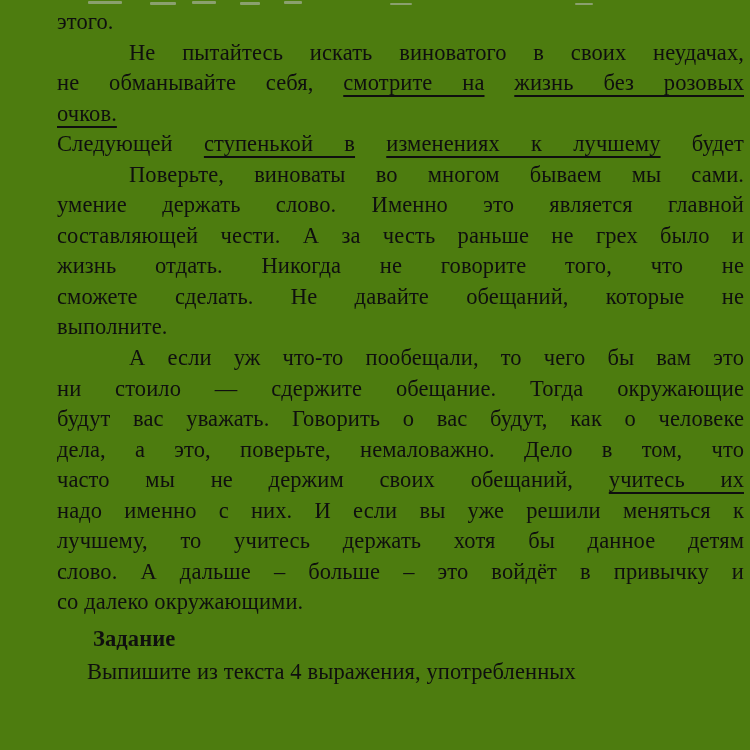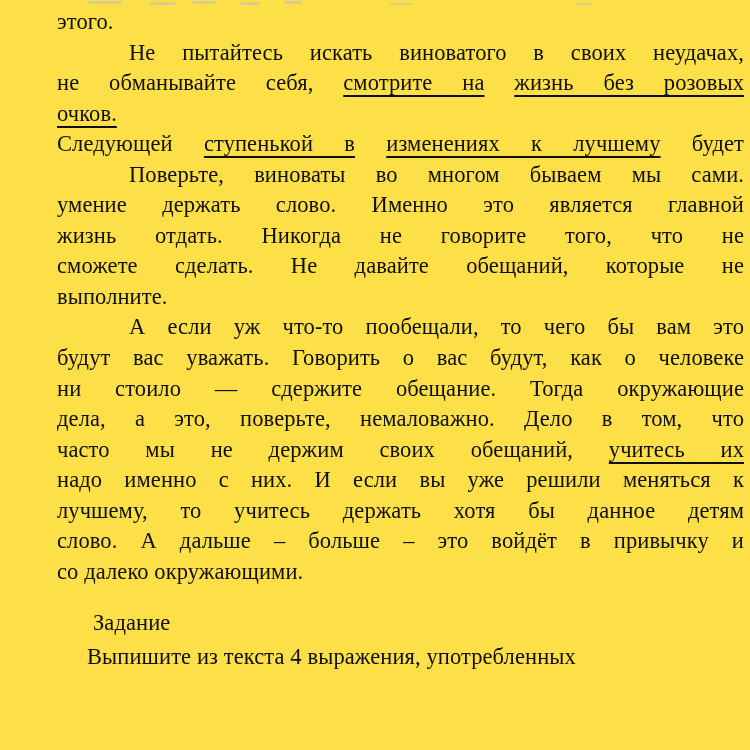--- a/index.html
+++ b/index.html
@@ -11,21 +11,21 @@
     height: 750px;
     background: #ffffff;
     overflow: hidden;
     position: relative;
     font-family: "Liberation Serif", "DejaVu Serif", serif;
     color: #0f0f0f;
   }
   .page {
     position: absolute;
     inset: 0;
-    background: #fde047;
+    background: #4d7c0f;
     overflow: hidden;
   }
   
   .top-fragments {
     position: absolute;
     top: 0;
     left: 0;
     width: 750px;
     height: 8px;
     overflow: hidden;
@@ -57,23 +57,23 @@
   }
   .line.ind {
     padding-left: 72px;
   }
   .em {
     text-decoration: underline;
     text-decoration-thickness: 2px;
     text-underline-offset: 5px;
   }
   .heading {
-    font-weight: 400;
+    font-weight: 700;
     padding-left: 36px;
-    margin-top: 21px;
+    margin-top: 6px;
     line-height: 30.55px;
     text-align: left;
     text-align-last: left;
   }
   .partial {
     padding-left: 30px;
     margin-top: 3px;
     line-height: 30.55px;
     text-align: left;
     text-align-last: left;
@@ -96,26 +96,27 @@
 
   <div class="textblock">
 
     <div class="line noj"><span>этого.</span></div>
       <div class="line ind"><span>Не пытайтесь искать виноватого в своих неудачах,</span></div>
       <div class="line"><span>не обманывайте себя, </span><span class="em">смотрите на</span><span> </span><span class="em">жизнь без розовых</span></div>
       <div class="line noj"><span class="em">очков.</span></div>
       <div class="line"><span>Следующей </span><span class="em">ступенькой в</span><span> </span><span class="em">изменениях к лучшему</span><span> будет</span></div>
       <div class="line ind"><span>Поверьте, виноваты во многом бываем мы сами.</span></div>
       <div class="line"><span>умение держать слово. Именно это является главной</span></div>
+      <div class="line"><span>составляющей чести. А за честь раньше не грех было и</span></div>
       <div class="line"><span>жизнь отдать. Никогда не говорите того, что не</span></div>
       <div class="line"><span>сможете сделать. Не давайте обещаний, которые не</span></div>
       <div class="line noj"><span>выполните.</span></div>
       <div class="line ind"><span>А если уж что-то пообещали, то чего бы вам это</span></div>
+      <div class="line"><span>ни стоило — сдержите обещание. Тогда окружающие</span></div>
       <div class="line"><span>будут вас уважать. Говорить о вас будут, как о человеке</span></div>
-      <div class="line"><span>ни стоило — сдержите обещание. Тогда окружающие</span></div>
       <div class="line"><span>дела, а это, поверьте, немаловажно. Дело в том, что</span></div>
       <div class="line"><span>часто мы не держим своих обещаний, </span><span class="em">учитесь их</span></div>
       <div class="line"><span>надо именно с них. И если вы уже решили меняться к</span></div>
       <div class="line"><span>лучшему, то учитесь держать хотя бы данное детям</span></div>
       <div class="line"><span>слово. А дальше – больше – это войдёт в привычку и</span></div>
       <div class="line noj"><span>со далеко окружающими.</span></div>
       <div class="heading">Задание</div>
     <div class="partial">Выпишите из текста 4 выражения, употребленных</div>
   </div>
 

